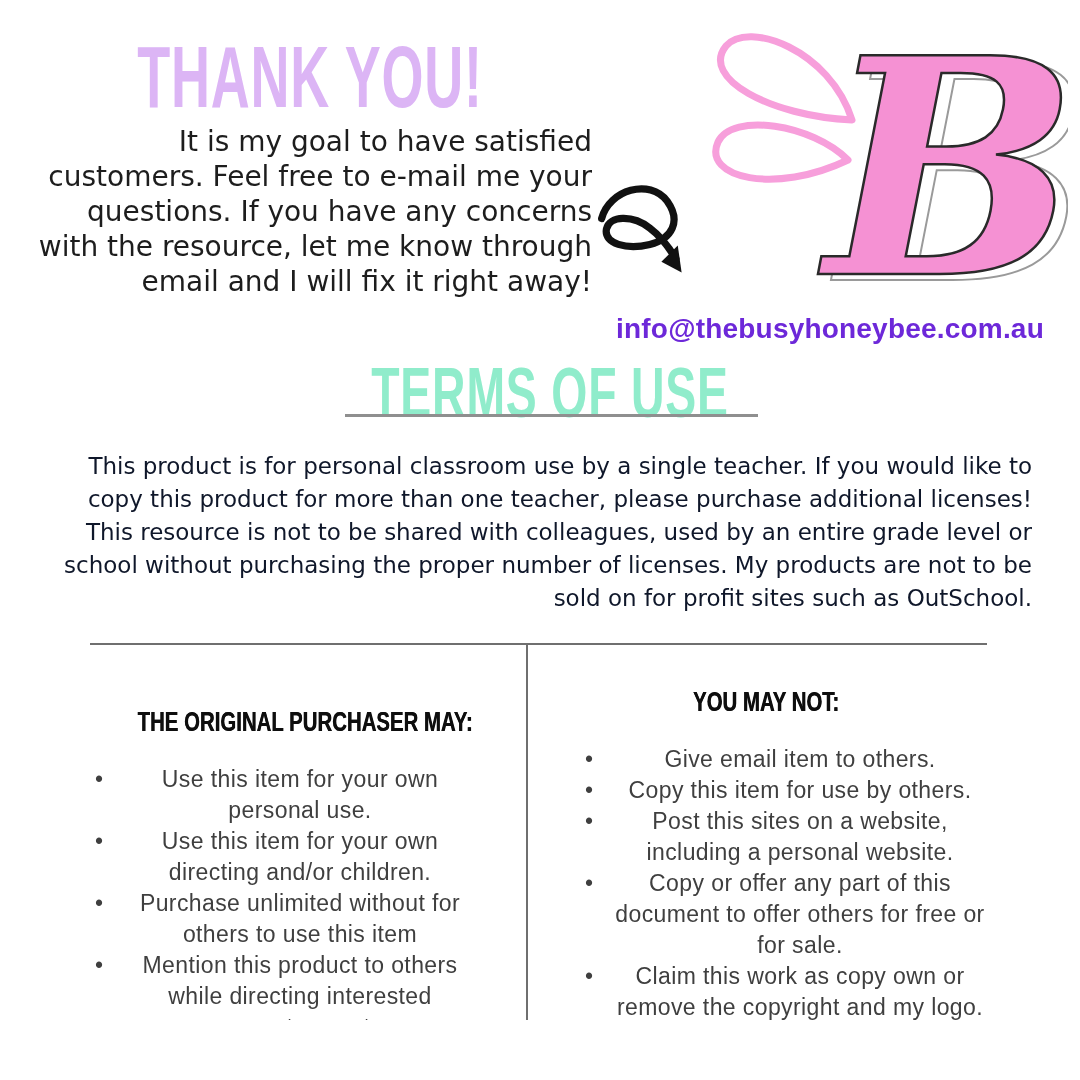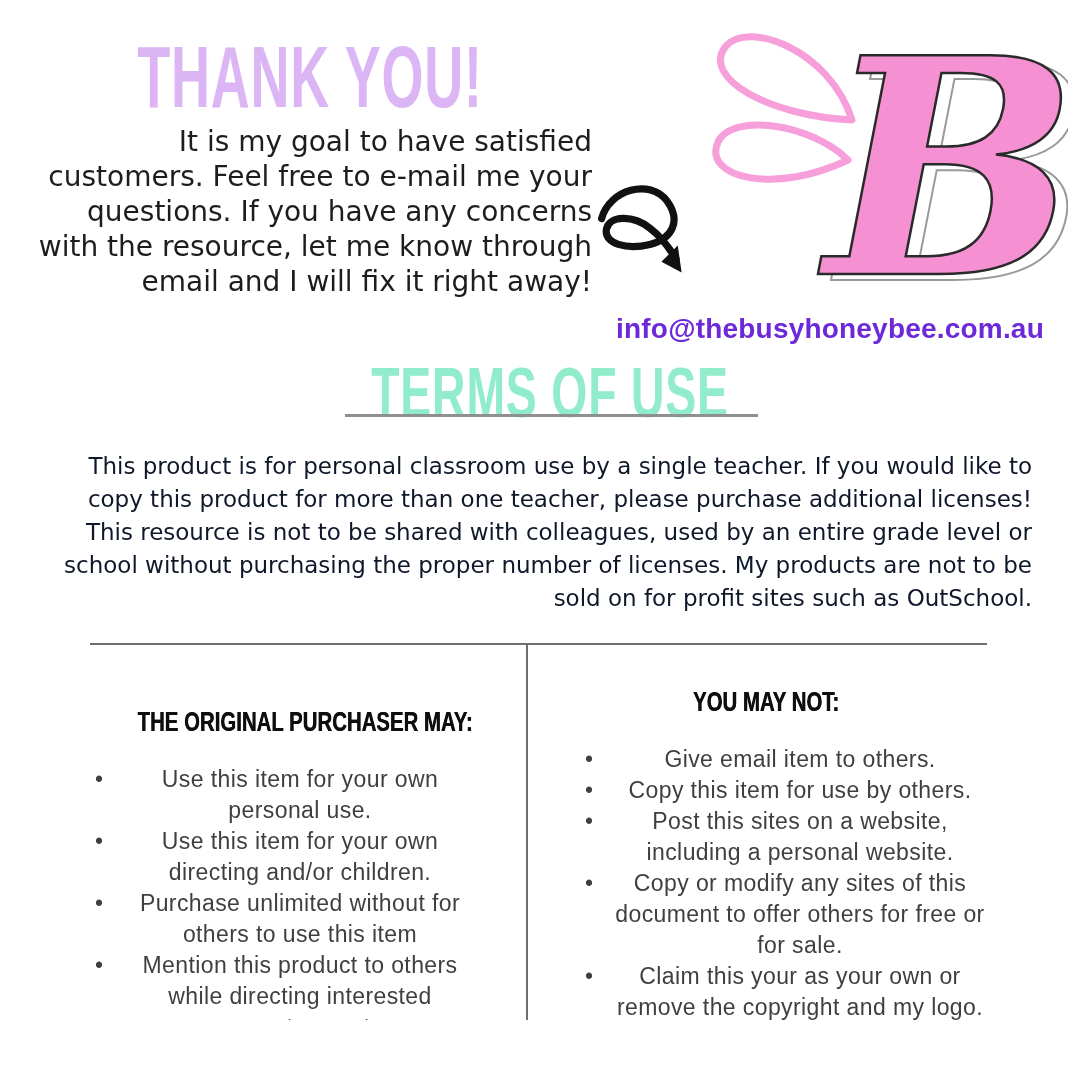--- a/index.html
+++ b/index.html
@@ -120,25 +120,25 @@
       <li class="item">
         <span class="bullet">•</span>
         <span class="item-text">Copy this item for use by others.</span>
       </li>
       <li class="item">
         <span class="bullet">•</span>
         <span class="item-text">Post this sites on a website, including a personal website.</span>
       </li>
       <li class="item">
         <span class="bullet">•</span>
-        <span class="item-text">Copy or modify any sites of this document to offer others for free or for sale.</span>
+        <span class="item-text">Copy or offer any part of this document to offer others for free or for sale.</span>
       </li>
       <li class="item">
         <span class="bullet">•</span>
-        <span class="item-text">Claim this your as your own or remove the copyright and my logo.</span>
+        <span class="item-text">Claim this work as copy own or remove the copyright and my logo.</span>
       </li>
     </ul>
   </div>
 
   <div class="footer-logo">
     <div class="fl-top">THE BUSY</div>
     <div class="fl-script"><span class="c-h">H</span><span class="c-o">o</span><span class="c-n">n</span><span class="c-e">e</span><span class="c-y">y</span><span class="c-bee">Bee</span></div>
     <div class="fl-wings">
       <svg viewBox="0 0 40 28" width="40" height="28">
         <path d="M 6 24 C 2 10, 18 2, 26 7 C 32 11, 22 20, 6 24 Z" fill="#ffffff" stroke="#F291D6" stroke-width="3"></path>

